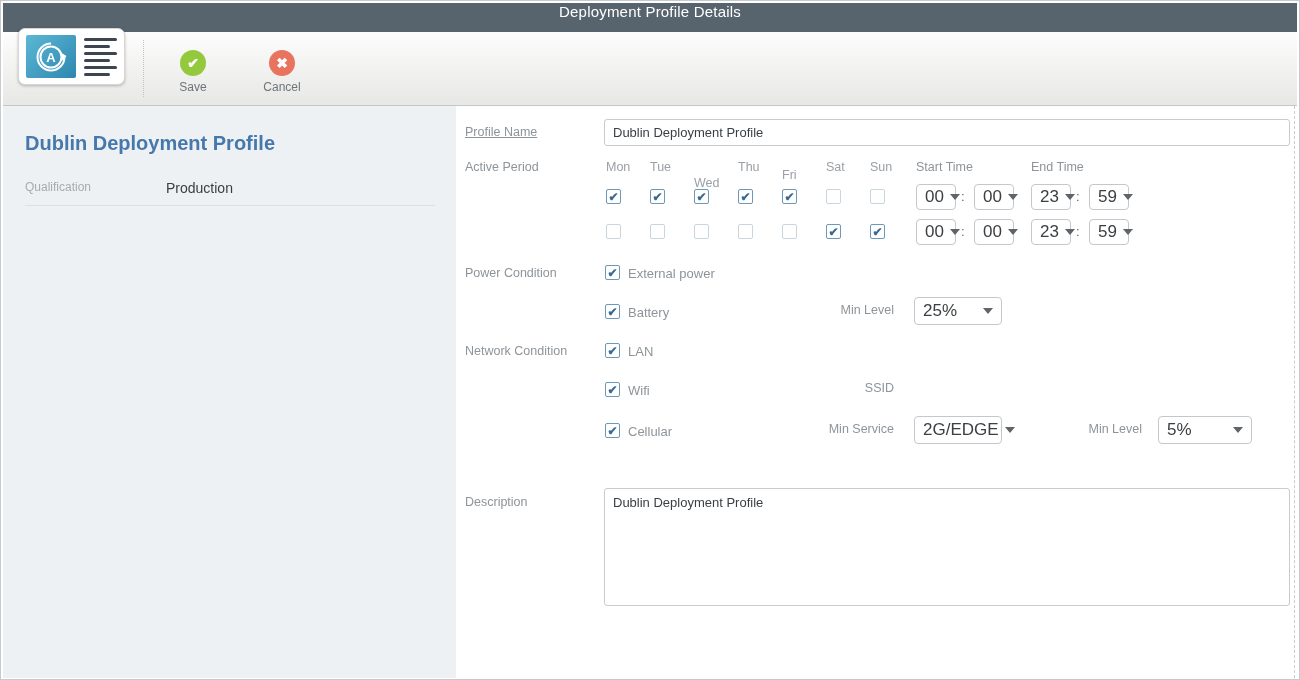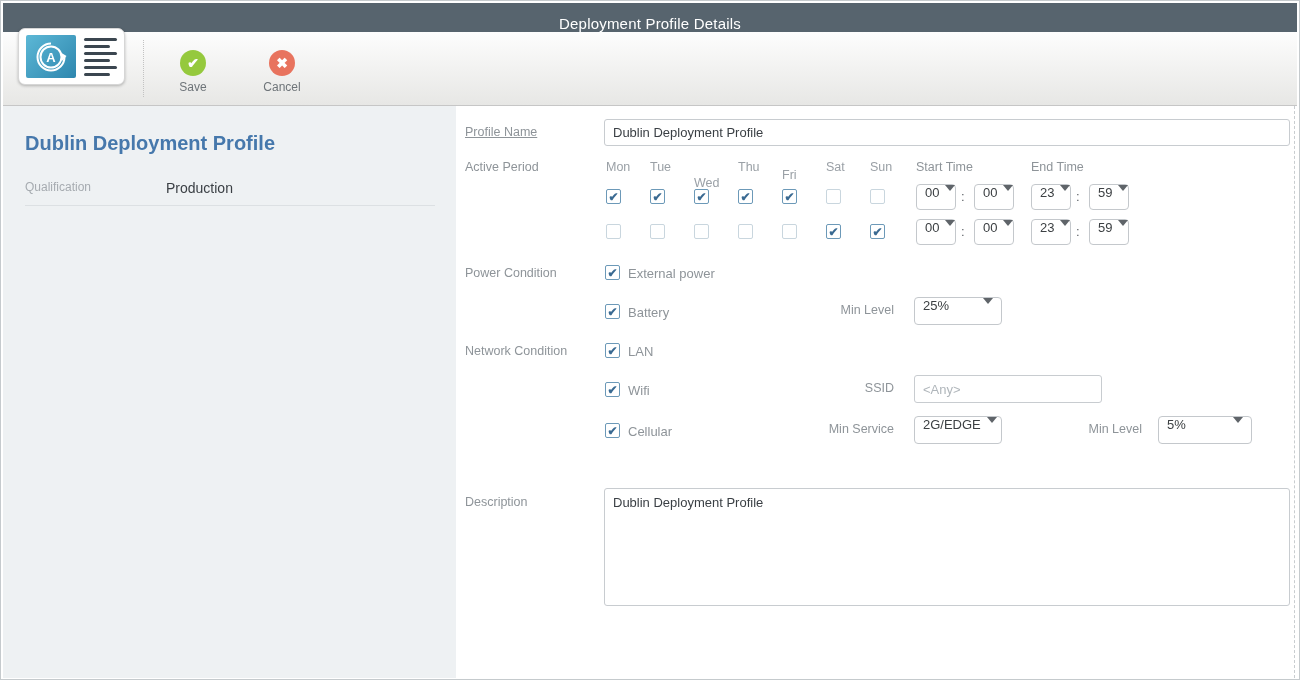--- a/index.html
+++ b/index.html
@@ -1,20 +1,20 @@
 <!DOCTYPE html>
 <html><head>
 <meta charset="utf-8">
 <style>
   * { margin:0; padding:0; box-sizing:border-box; }
   html,body { width:1300px; height:680px; font-family:"Liberation Sans", sans-serif; background:#ffffff; }
   .window { position:absolute; left:0; top:0; width:1300px; height:680px; border:1px solid #c5cacd; background:#ffffff; padding:2px; overflow:hidden; }
 
   
-  .titlebar { position:relative; height:29px; background:#57646e; display:flex; align-items:flex-end; justify-content:center; }
+  .titlebar { position:relative; height:29px; background:#57646e; display:flex; align-items:flex-start; justify-content:center; }
   .titlebar-text { color:#ffffff; font-size:15px; letter-spacing:0.2px; }
 
   
   .toolbar { position:relative; height:74px; background:linear-gradient(#fdfdfd, #e7e7e5); border-bottom:1px solid #c6c6c6; }
   .app-card { position:absolute; left:15px; top:-4px; width:107px; height:57px; background:#ffffff; border:1px solid #d6d6d6; border-radius:7px; box-shadow:0 1px 3px rgba(0,0,0,0.25); display:flex; align-items:center; padding:7px; gap:8px; }
   .app-card-square { width:50px; height:43px; background:linear-gradient(135deg,#5cb8d6,#2e86ae); border-radius:2px; display:flex; align-items:center; justify-content:center; flex-shrink:0; }
   .app-card-lines { display:flex; flex-direction:column; gap:4px; flex:1; }
   .app-card-lines i { display:block; height:3px; background:#3b4650; border-radius:2px; }
   .app-card-lines i:nth-child(2n){ width:78%; }
   .toolbar-sep { position:absolute; left:140px; top:8px; bottom:8px; width:0; border-left:1px dotted #c2c2c2; }
@@ -41,21 +41,21 @@
 
   .text-input { position:absolute; border:1px solid #c8ccd0; border-radius:3px; background:#fff; font-family:"Liberation Sans", sans-serif; font-size:13px; color:#3a3f44; padding:0 8px; outline:none; }
   .text-input::placeholder { color:#b0b6bb; }
   textarea.text-input { padding:6px 8px; resize:none; line-height:1.3; }
 
   .checkbox { position:absolute; width:15px; height:15px; border:1px solid #c9d6de; border-radius:2px; background:#fff; display:inline-flex; align-items:center; justify-content:center; cursor:pointer; }
   .checkbox[data-checked="true"] { border-color:#6c99b8; }
   .checkbox[data-checked="true"]::after { content:"\2714"; color:#3a6a92; font-size:12px; font-weight:bold; line-height:1; }
   .cb-label { position:absolute; font-size:13px; color:#8e9499; white-space:nowrap; }
 
-  .select { position:absolute; height:26px; border:1px solid #c4c8cc; border-radius:4px; background:#fff; display:flex; justify-content:space-between; padding:0 8px; font-size:13px; color:#3c4043; cursor:pointer; }
+  .select { position:absolute; height:26px; border:1px solid #c4c8cc; border-radius:4px; background:#fff; display:flex; align-items:center; justify-content:space-between; padding:0 8px; font-size:17px; color:#3c4043; cursor:pointer; }
   .select .arrow { width:0; height:0; border-left:5px solid transparent; border-right:5px solid transparent; border-top:6px solid #5f6469; margin-left:6px; }
   .colon { position:absolute; font-size:13px; color:#5f6469; }
 </style>
 </head>
 <body>
 
 <div class="window">
 
   <div class="titlebar">
     <span class="titlebar-text">Deployment Profile Details</span>
@@ -183,21 +183,20 @@
           <span class="arrow"></span>
         </div>
 
       <div class="flabel" style="left:9px; top:238px;">Network Condition</div>
       <span class="checkbox" style="left:149px; top:237px;" data-checked="true"></span>
       <span class="cb-label" style="left:172px; top:238px;">LAN</span>
 
       <span class="checkbox" style="left:149px; top:276px;" data-checked="true"></span>
       <span class="cb-label" style="left:172px; top:277px;">Wifi</span>
       <div class="flabel right" style="left:318px; top:275px; width:120px;">SSID</div>
-      <input class="text-input" style="left: 458px; top: 269px; width: 188px; height: 28px;" placeholder="&lt;Any&gt;">
 
       <span class="checkbox" style="left:149px; top:317px;" data-checked="true"></span>
       <span class="cb-label" style="left:172px; top:318px;">Cellular</span>
       <div class="flabel right" style="left:318px; top:316px; width:120px;">Min Service</div>
       <div class="select" style="left:458px; top:310px; width:88px; height:28px;">
           <span>2G/EDGE</span>
           <span class="arrow"></span>
         </div>
       <div class="flabel right" style="left:570px; top:316px; width:116px;">Min Level</div>
       <div class="select" style="left:702px; top:310px; width:94px; height:28px;">

